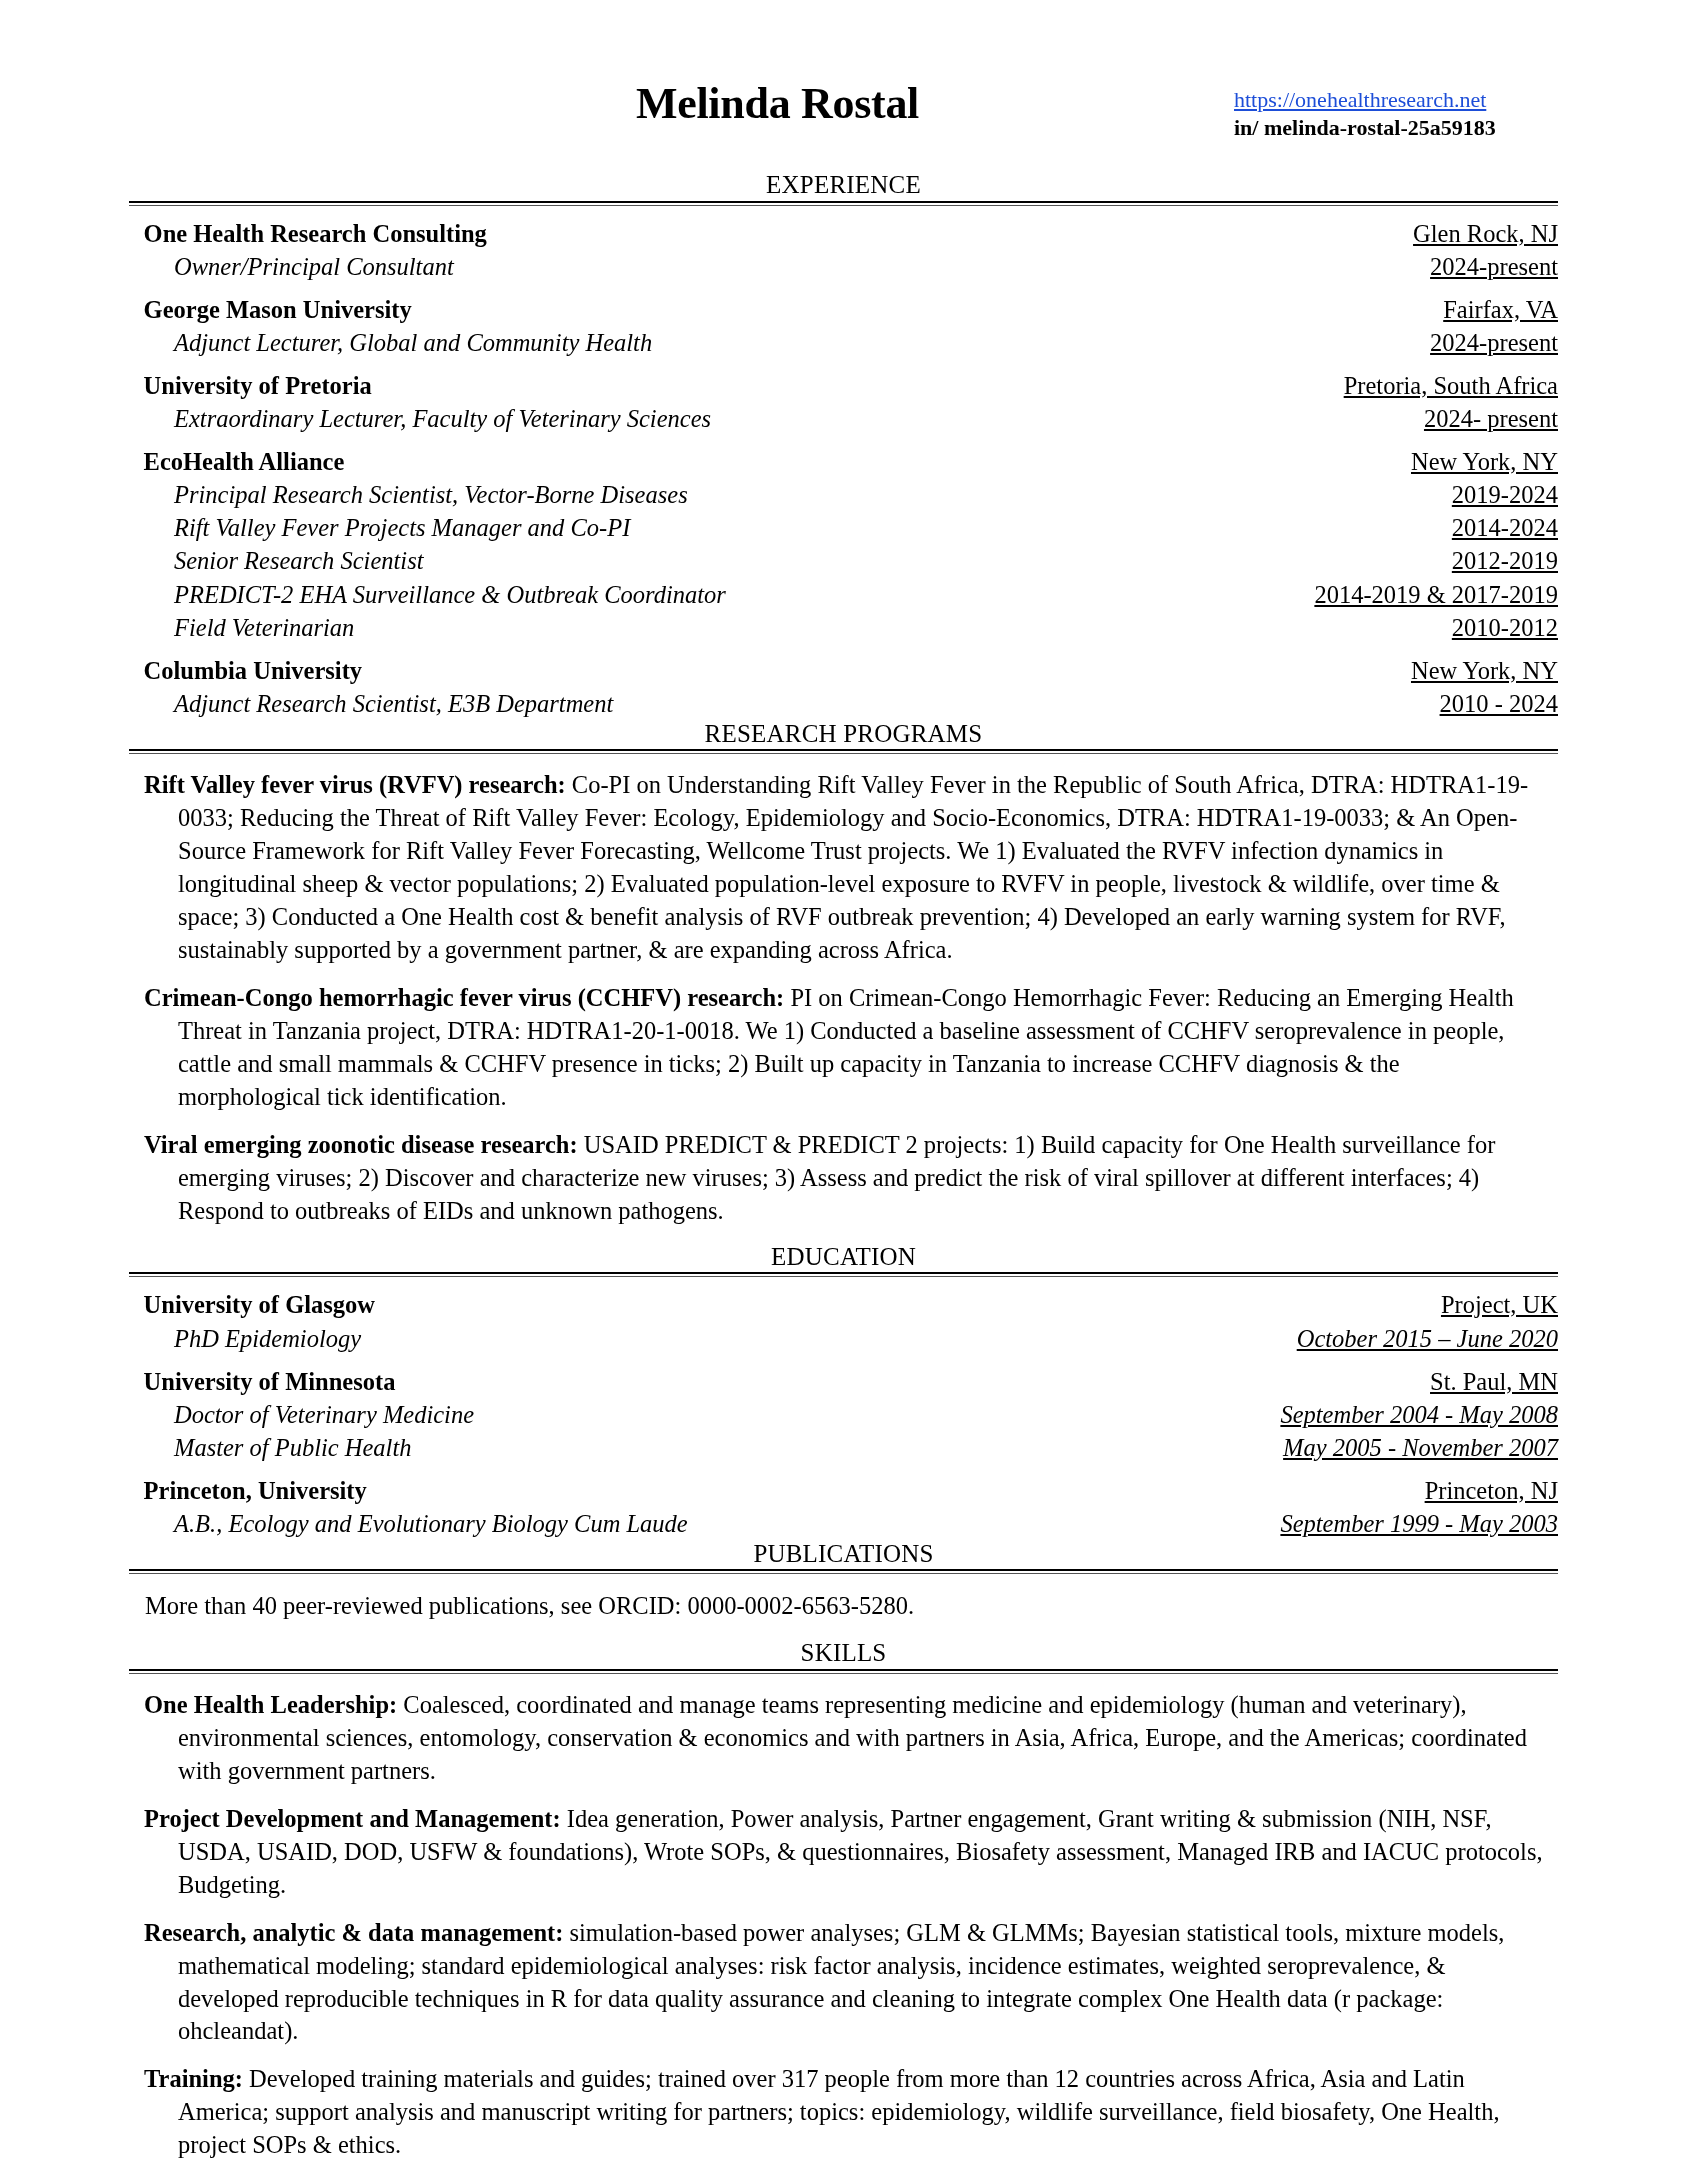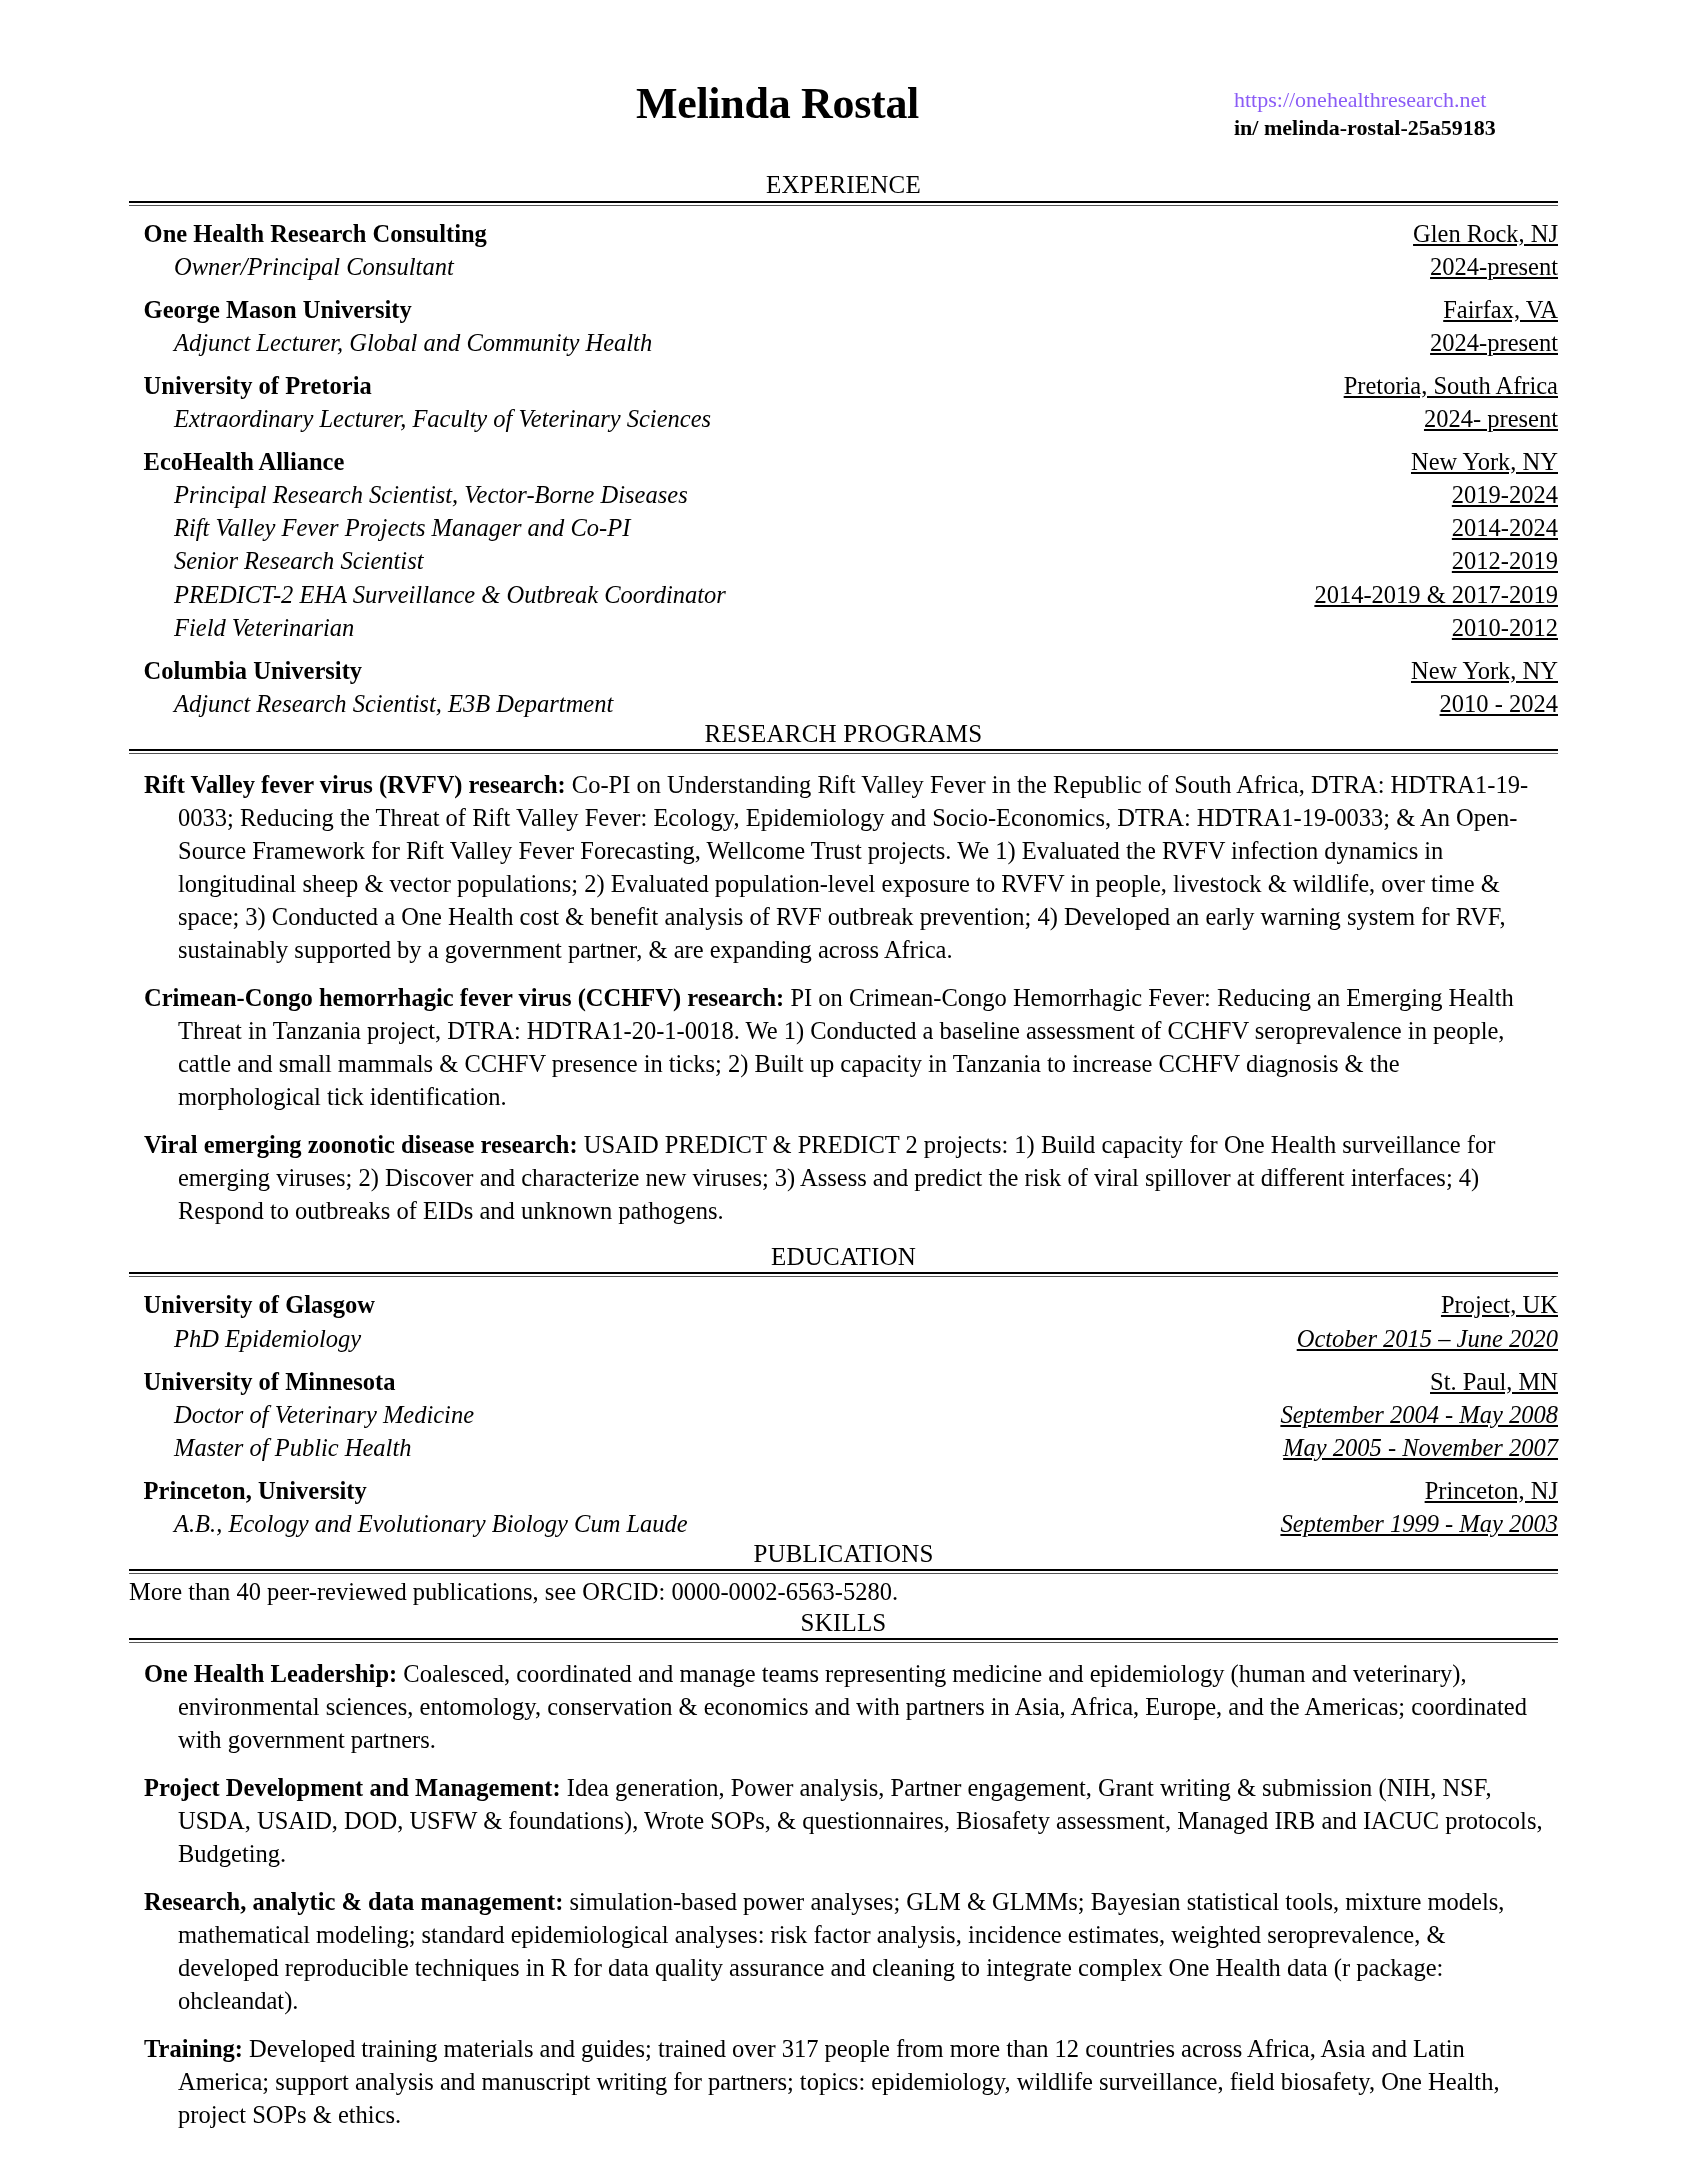--- a/index.html
+++ b/index.html
@@ -44,21 +44,22 @@
   .contact-block {
     position: absolute;
     right: 0px;
     top: 0px;
     width: 370px;
     text-align: left;
     font-size: 22px;
     line-height: 1.27;
   }
   .contact-block .site {
-    color: #8b5cf6;
+    color: #1d4ed8;
+    text-decoration: underline;
     display: block;
     padding-left: 46px;
   }
   .contact-block .linkedin {
     display: block;
     color: #000000;
     padding-left: 46px;
     font-weight: bold;
   }
 
@@ -105,21 +106,21 @@
     padding-left: 34px;
     text-indent: -34px;
     margin: 15px;
     padding-right: 0px;
   }
   .para b { font-weight: bold; }
 
   .plain {
     font-size: 24.5px;
     line-height: 1.345;
-    margin: 0;
+    margin: 16px;
   }
 </style>
 </head>
 <body>
 
 <div class="page">
 
   <div class="header">
     <div class="name">Melinda Rostal</div>
     <div class="contact-block">

